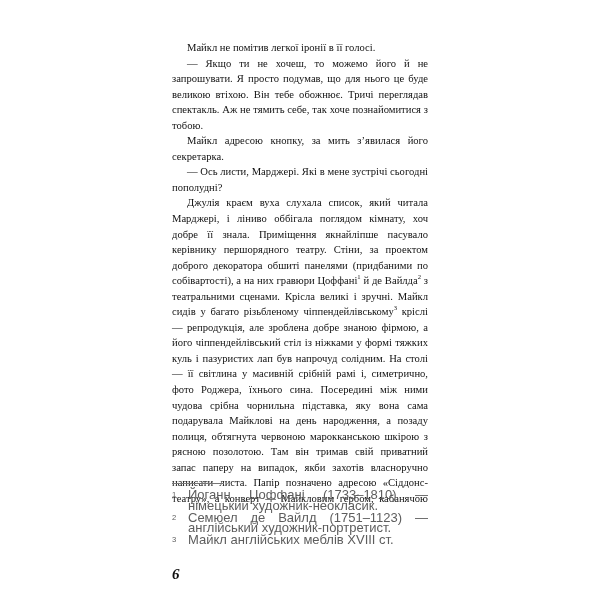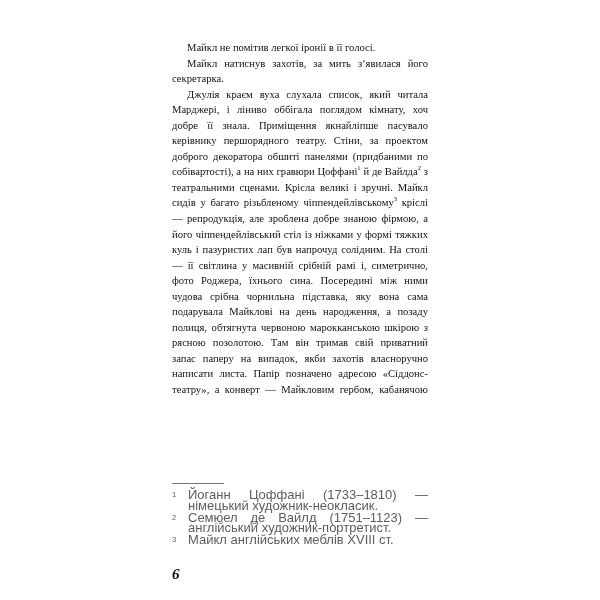--- a/index.html
+++ b/index.html
@@ -114,23 +114,25 @@
 </style>
 </head>
 <body>
 
 <div id="page">
 
   <div id="text-block">
 
     <p class="para indent">Майкл не помітив легкої іронії в її голосі.</p>
 
+    <p class="para dash">— Якщо ти не хочеш, то можемо його й не запрошувати. Я просто подумав, що для нього це буде великою втіхою. Він тебе обожнює. Тричі переглядав спектакль. Аж не тямить себе, так хоче познайомитися з тобою.</p>
 
-    <p class="para indent">Майкл натиснув захотів, за мить з’явилася його секретарка.</p>
+    <p class="para indent">Майкл адресою кнопку, за мить з’явилася його секретарка.</p>
 
+    <p class="para dash">— Ось листи, Марджері. Які в мене зустрічі сьогодні пополудні?</p>
 
     <p class="para indent force-justify-all" id="p-segments">Джулія краєм вуха слухала список, який читала Марджері, і лінивo оббігала поглядом кімнату, хоч добре її знала. Приміщення якнайліпше пасувало керівнику першорядного театру. Стіни, за проектом доброго декоратора обшиті панелями (придбаними по собівартості), а на них гравюри Цоффані<sup class="fn">1</sup> й де Вайлда<sup class="fn">2</sup> з театральними сценами. Крісла великі і зручні. Майкл сидів у багато різьбленому чіппендейлівському<sup class="fn">3</sup> кріслі — репродукція, але зроблена добре знаною фірмою, а його чіппендейлівський стіл із ніжками у формі тяжких куль і пазуристих лап був напрочуд солідним. На столі — її світлина у масивній срібній рамі і, симетрично, фото Роджера, їхнього сина. Посередині між ними чудова срібна чорнильна підставка, яку вона сама подарувала Майклові на день народження, а позаду полиця, обтягнута червоною марокканською шкірою з рясною позолотою. Там він тримав свій приватний запас паперу на випадок, якби захотів власноручно написати листа. Папір позначено адресою «Сіддонс-театру», а конверт — Майкловим гербом, кабанячою</p>
 
   </div>
 
   <div id="footnotes">
     <hr id="fn-rule">
 
     <div class="fn-row">
       <span class="fn-num">1</span>

